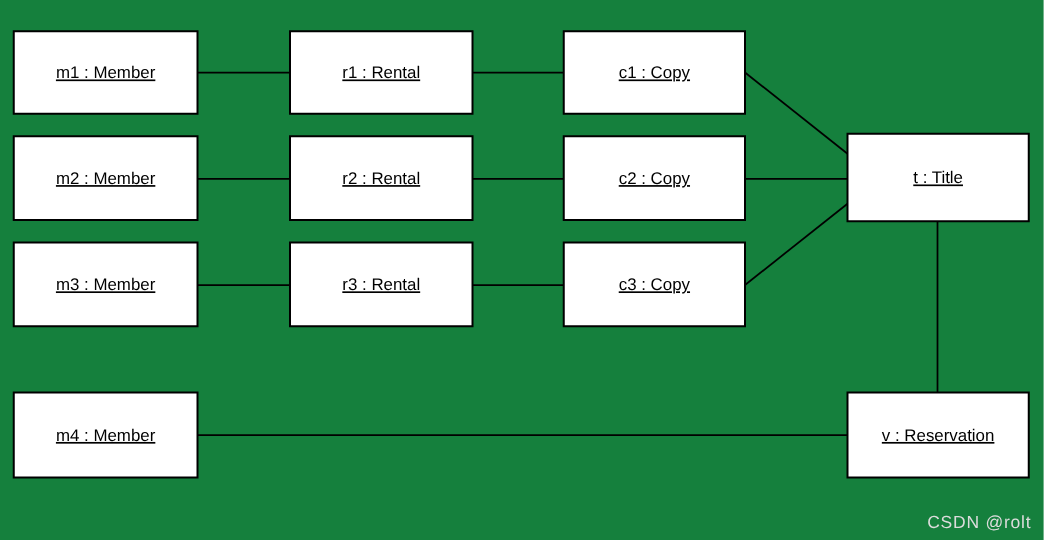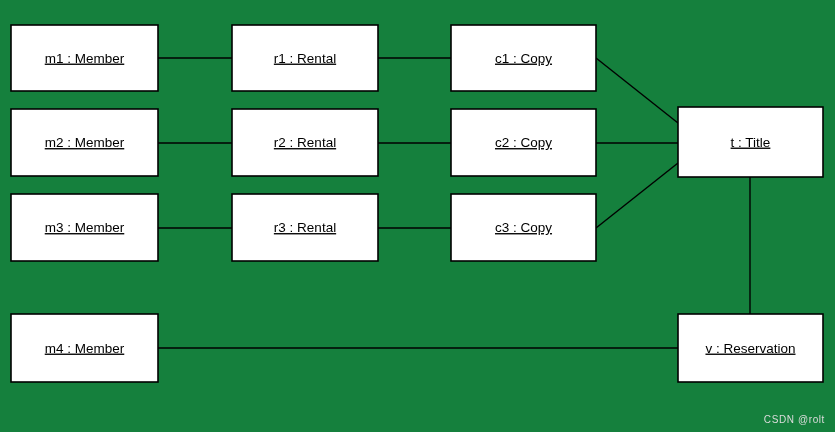--- a/index.html
+++ b/index.html
@@ -43,21 +43,21 @@
     text-anchor: middle;
     dominant-baseline: middle;
     text-decoration: underline;
     white-space: pre;
   }
   .watermark-text {
     position: absolute;
     right: 10px;
     bottom: 7px;
     font-family: "Liberation Sans", sans-serif;
-    font-size: 10px;
+    font-size: 14px;
     color: #dcdcdc;
     letter-spacing: 0.6px;
     user-select: none;
   }
 </style>
 </head>
 <body>
 
 <div id="canvas">
   <svg id="diagram-svg" viewBox="0 0 835 432" xmlns="http://www.w3.org/2000/svg">

